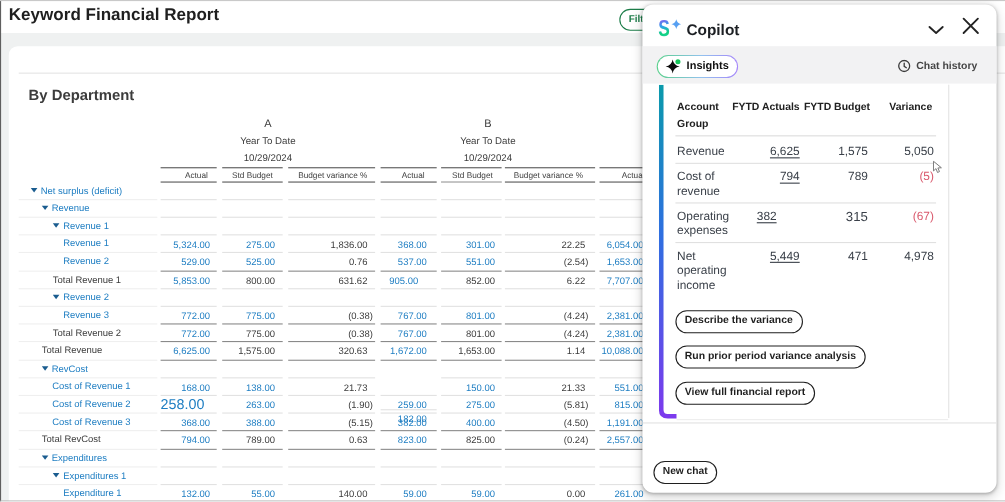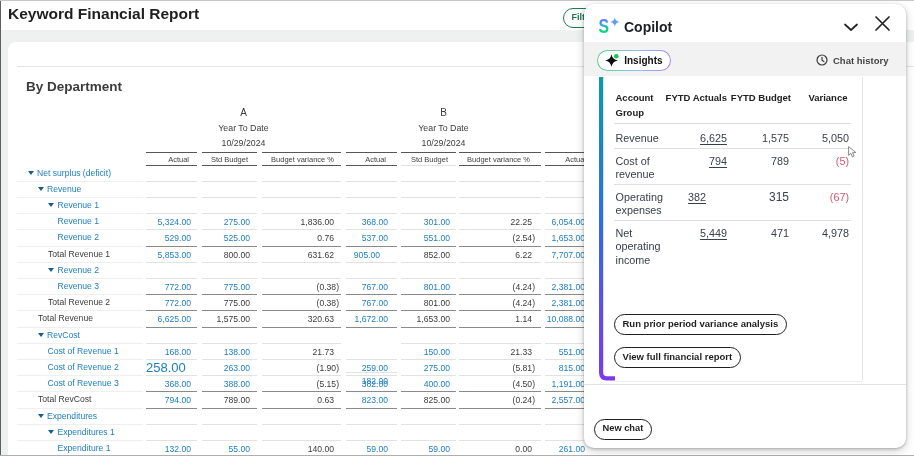--- a/index.html
+++ b/index.html
@@ -287,20 +287,21 @@
 <div style="position:absolute;left:30px;top:180.3px;width:237px;height:1px;background:#e0e0e0;"></div>
 <div style="position:absolute;left:31.5px;top:186.7px;width:58px;font-size:10.8px;line-height:13.7px;color:#3a4049;">Operating<br>expenses</div>
 <div style="position:absolute;left:83px;top:186.7px;width:60px;height:13.7px;line-height:13.7px;font-size:10.8px;color:#3a4049;text-align:center;"><span style="text-decoration:underline;text-underline-offset:2px;">382</span></div>
 <div style="position:absolute;left:145px;top:186.7px;width:60px;height:13.7px;line-height:13.7px;font-size:12px;color:#3a4049;text-align:right;">315</div>
 <div style="position:absolute;left:204px;top:186.7px;width:61px;height:13.7px;line-height:13.7px;font-size:10.8px;color:#d9596c;text-align:right;">(67)</div>
 <div style="position:absolute;left:30px;top:216.4px;width:237px;height:1px;background:#e0e0e0;"></div>
 <div style="position:absolute;left:31.5px;top:222.7px;width:58px;font-size:10.8px;line-height:13.7px;color:#3a4049;">Net<br>operating<br>income</div>
 <div style="position:absolute;left:83px;top:222.7px;width:60px;height:13.7px;line-height:13.7px;font-size:10.8px;color:#3a4049;text-align:right;"><span style="text-decoration:underline;text-underline-offset:2px;">5,449</span></div>
 <div style="position:absolute;left:145px;top:222.7px;width:60px;height:13.7px;line-height:13.7px;font-size:10.8px;color:#3a4049;text-align:right;">471</div>
 <div style="position:absolute;left:204px;top:222.7px;width:61px;height:13.7px;line-height:13.7px;font-size:10.8px;color:#3a4049;text-align:right;">4,978</div>
+<div style="position:absolute;left:29.5px;top:278px;height:21px;line-height:18px;padding:0 8px;border:1.5px solid #1f1f1f;border-radius:11px;font-size:9.5px;font-weight:bold;color:#1f1f1f;background:#fff;display:inline-block;white-space:nowrap;">Describe the variance</div>
 <div style="position:absolute;left:29.5px;top:309.9px;height:21px;line-height:18px;padding:0 8px;border:1.5px solid #1f1f1f;border-radius:11px;font-size:9.5px;font-weight:bold;color:#1f1f1f;background:#fff;display:inline-block;white-space:nowrap;">Run prior period variance analysis</div>
 <div style="position:absolute;left:29.5px;top:342.7px;height:21px;line-height:18px;padding:0 8px;border:1.5px solid #1f1f1f;border-radius:11px;font-size:9.5px;font-weight:bold;color:#1f1f1f;background:#fff;display:inline-block;white-space:nowrap;">View full financial report</div>
 <svg style="position:absolute;left:263.5px;top:141.5px;" width="9" height="12" viewBox="0 0 9 12">
 <path d="M0.6 0.6 L0.6 9.4 L2.9 7.3 L4.3 10.8 L6.1 10.0 L4.6 6.7 L7.8 6.5 Z" fill="#fff" stroke="#7a7a7a" stroke-width="0.9" stroke-linejoin="round"></path>
     </svg>
 <div style="position:absolute;left:0;top:379.5px;width:322px;height:1px;background:#e2e2e2;"></div>
 <div style="position:absolute;left:10px;top:414.5px;height:21px;line-height:17.5px;padding:0 7.5px;border:1.8px solid #1f1f1f;border-radius:11px;font-size:9.3px;font-weight:bold;color:#1f1f1f;background:#fff;display:inline-block;">New chat</div>
 </div>
 
 </body></html>

